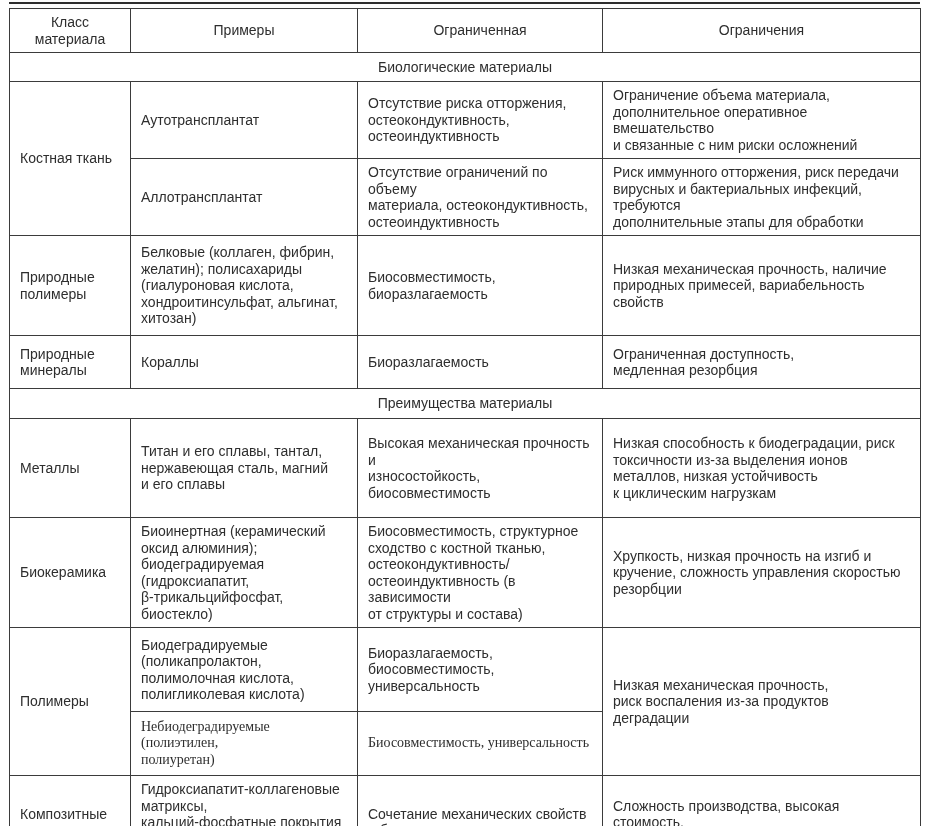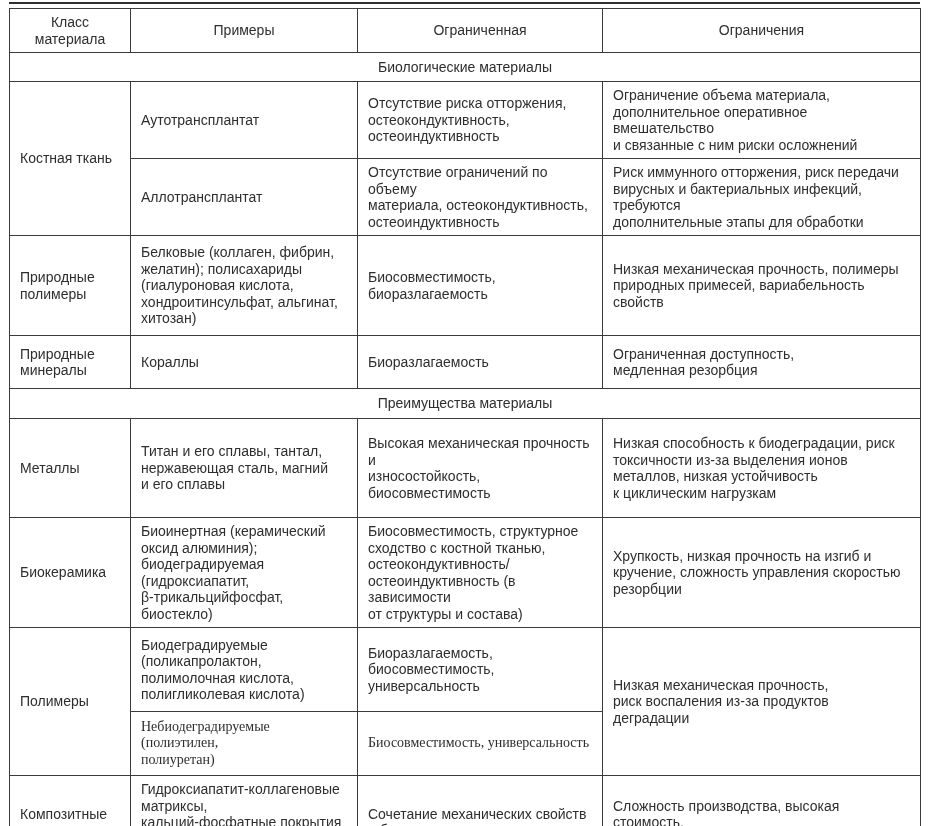--- a/index.html
+++ b/index.html
@@ -110,21 +110,21 @@
       <tr class="r-natpol">
         <td>Природные
 полимеры</td>
         <td>Белковые (коллаген, фибрин,
 желатин); полисахариды
 (гиалуроновая кислота,
 хондроитинсульфат, альгинат,
 хитозан)</td>
         <td>Биосовместимость,
 биоразлагаемость</td>
-        <td>Низкая механическая прочность, полимеры
+        <td>Низкая механическая прочность, наличие
 природных примесей, вариабельность свойств</td>
       </tr>
 
       <tr class="r-natmin">
         <td>Природные
 минералы</td>
         <td>Кораллы</td>
         <td>Биоразлагаемость</td>
         <td>Ограниченная доступность,
 медленная резорбция</td>

